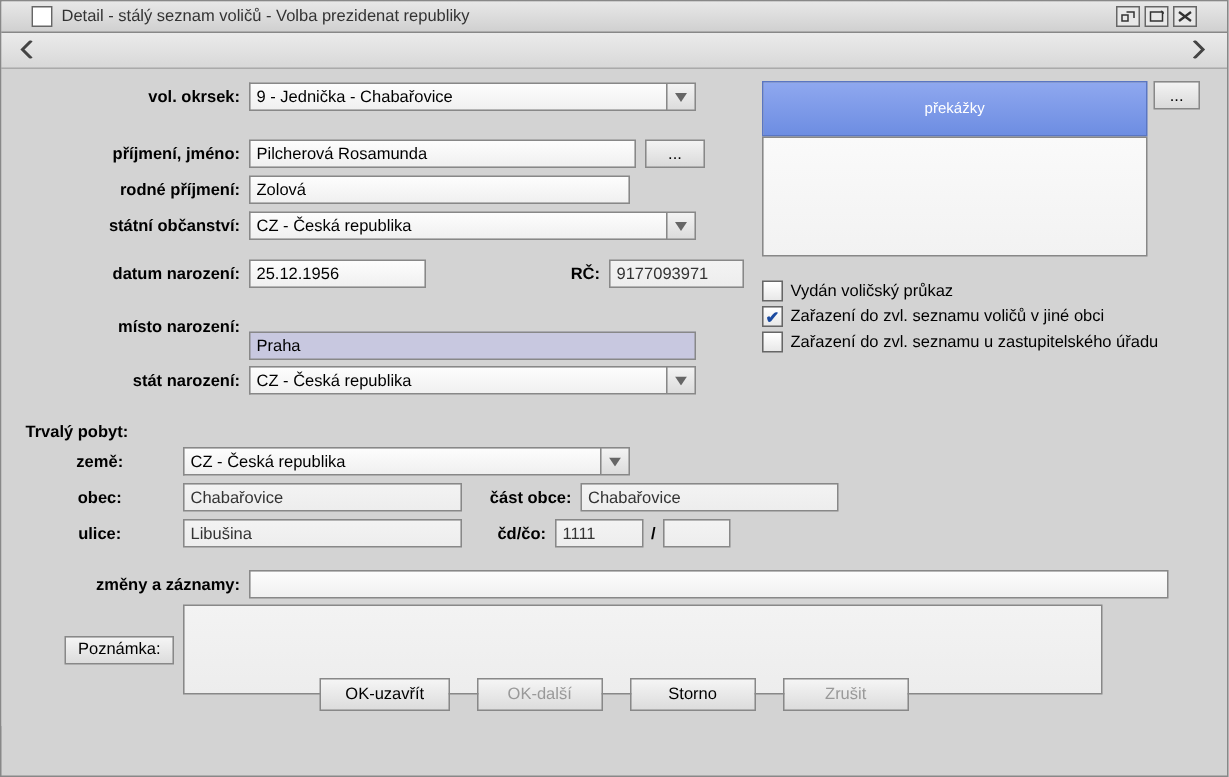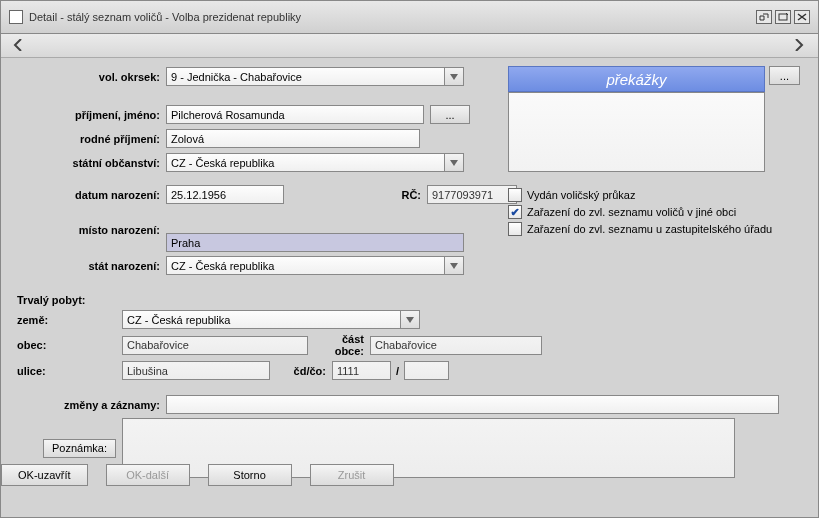--- a/index.html
+++ b/index.html
@@ -1,43 +1,43 @@
 <!DOCTYPE html>
 <html><head>
 <meta charset="utf-8">
 <style>
   * { box-sizing: border-box; margin: 0; padding: 0; }
   body { font-family: Arial, sans-serif; font-size: 11px; background: #fff; width: 819px; height: 518px; overflow: hidden; }
   .window { width: 819px; height: 518px; background: #d3d3d3; position: relative; border: 1px solid #888; }
-  .titlebar { height: 33px; background: linear-gradient(#e8e8e8, #d0d0d0); border-bottom: 1px solid #888; display: flex; align-items: center; padding: 0 8px; }
+  .titlebar { height: 21px; background: linear-gradient(#e8e8e8, #d0d0d0); border-bottom: 1px solid #888; display: flex; align-items: center; padding: 0 20px; }
   .titlebar .win-icon { width: 14px; height: 14px; border: 1px solid #666; background: #fff; margin-right: 6px; }
   .titlebar .title { flex: 1; color: #333; font-weight: normal; font-size: 11px; }
   .titlebar .win-btn { width: 16px; height: 14px; border: 1px solid #666; background: #e8e8e8; margin-left: 3px; display: flex; align-items: center; justify-content: center; font-size: 10px; line-height: 1; cursor: pointer; }
   .toolbar { height: 24px; background: linear-gradient(#ebebeb, #d8d8d8); border-bottom: 1px solid #aaa; display: flex; align-items: center; justify-content: space-between; padding: 0 12px; }
   .arrow-btn { width: 14px; height: 14px; cursor: pointer; color: #333; font-size: 14px; font-weight: bold; line-height: 1; }
   .content { padding: 8px 16px; height: 438px; position: relative; background: #d3d3d3; }
   .row { display: flex; align-items: center; margin-bottom: 3px; min-height: 21px; }
   .label { width: 105px; text-align: right; padding-right: 6px; font-weight: bold; font-size: 11px; color: #000; margin-left: 44px; }
-  .label-sub { width: 105px; text-align: left; padding-right: 6px; font-weight: bold; font-size: 11px; color: #000; }
+  .label-sub { width: 105px; text-align: center; padding-right: 6px; font-weight: bold; font-size: 11px; color: #000; }
   .input { height: 19px; border: 1px solid #888; background: linear-gradient(#fdfdfd, #f0f0f0); padding: 0 4px; font-size: 11px; color: #000; display: flex; align-items: center; }
   .input.ro { background: linear-gradient(#f3f3f3, #ededed); color: #333; }
   .input.hl { background: #c8c8e0; margin-top: 25px; }
   .combo { display: inline-flex; }
   .combo .input { border-right: none; }
   .combo .drop { width: 20px; height: 19px; border: 1px solid #888; background: linear-gradient(#f3f3f3, #dcdcdc); display: flex; align-items: center; justify-content: center; cursor: pointer; }
   .combo .drop svg { width: 8px; height: 6px; }
   .small-btn { height: 19px; min-width: 40px; border: 1px solid #888; background: linear-gradient(#f3f3f3, #dadada); display: inline-flex; align-items: center; justify-content: center; font-size: 11px; cursor: pointer; margin-left: 6px; padding: 0 10px; }
   .section-label { font-weight: bold; font-size: 11px; margin-top: 8px; margin-bottom: 3px; padding-left: 10px; }
   .right-col { position: absolute; top: 8px; right: 18px; width: 292px; }
   .obstacles-row { display: flex; gap: 4px; }
-  .obstacles-hdr { flex: 1; height: 26px; background: linear-gradient(#8fa8ef, #6d8de2); border: 1px solid #5a76c2; color: #fff; display: flex; align-items: center; justify-content: center; font-size: 15px; font-style: italic; }
+  .obstacles-hdr { flex: 1; height: 37px; background: linear-gradient(#8fa8ef, #6d8de2); border: 1px solid #5a76c2; color: #fff; display: flex; align-items: center; justify-content: center; font-size: 10px; }
   .obstacles-body { height: 80px; border: 1px solid #888; background: linear-gradient(#fafafa, #f2f2f2); }
   .cb-row { display: flex; align-items: center; margin-bottom: 3px; font-size: 11px; }
   .checkbox { width: 14px; height: 14px; border: 1px solid #666; background: linear-gradient(#fff, #e8e8e8); margin-right: 5px; display: inline-flex; align-items: center; justify-content: center; font-size: 11px; color: #1a4aa0; font-weight: bold; }
-  .footer { position: absolute; bottom: 10px; left: 0; right: 0; display: flex; gap: 18px; }
+  .footer { position: absolute; bottom: 10px; left: 0; right: 0; display: flex; justify-content: center; gap: 18px; }
   .btn { height: 22px; border: 1px solid #888; background: linear-gradient(#f5f5f5, #dcdcdc); padding: 0 16px; font-size: 11px; display: inline-flex; align-items: center; justify-content: center; cursor: pointer; min-width: 84px; }
   .btn.disabled { color: #999; cursor: default; }
   .notes-area { width: 613px; height: 60px; border: 1px solid #888; background: linear-gradient(#f3f3f3, #ededed); }
   .mid-label { font-weight: bold; font-size: 11px; padding: 0 6px; text-align: right; }
 </style>
 </head>
 <body>
 
 <div class="window">
   <div class="titlebar">
@@ -111,21 +111,21 @@
             </svg>
           </div>
       </div>
     </div>
 
     <div style="height:8px"></div>
 
     <div class="row">
       <div class="label">datum narození:</div>
       <div class="input" style="width:118px">25.12.1956</div>
-      <div class="mid-label" style="width:143px">RČ:</div>
+      <div class="mid-label" style="width:122px">RČ:</div>
       <div class="input ro" style="width:90px">9177093971</div>
     </div>
 
     <div class="row">
       <div class="label">místo narození:</div>
       <div class="input hl" style="width:298px">Praha</div>
     </div>
 
     <div class="row">
       <div class="label">stát narození:</div>
@@ -149,27 +149,27 @@
             <svg viewBox="0 0 8 6">
               <path d="M0 0 L8 0 L4 6 Z" fill="#666"></path>
             </svg>
           </div>
       </div>
     </div>
 
     <div class="row">
       <div class="label-sub">obec:</div>
       <div class="input ro" style="width:186px">Chabařovice</div>
-      <div class="mid-label" style="width:62px">část obce:</div>
+      <div class="mid-label" style="width:79px">část obce:</div>
       <div class="input ro" style="width:172px">Chabařovice</div>
     </div>
 
     <div class="row">
       <div class="label-sub">ulice:</div>
-      <div class="input ro" style="width:148px">Libušina</div>
+      <div class="input ro" style="width:186px">Libušina</div>
       <div class="mid-label" style="width:62px">čd/čo:</div>
       <div class="input ro" style="width:59px">1111</div>
       <div style="padding:0 5px;font-weight:bold">/</div>
       <div class="input ro" style="width:45px"></div>
     </div>
 
     <div style="height:10px"></div>
 
     <div class="row">
       <div class="label" style="width:105px">změny a záznamy:</div>

